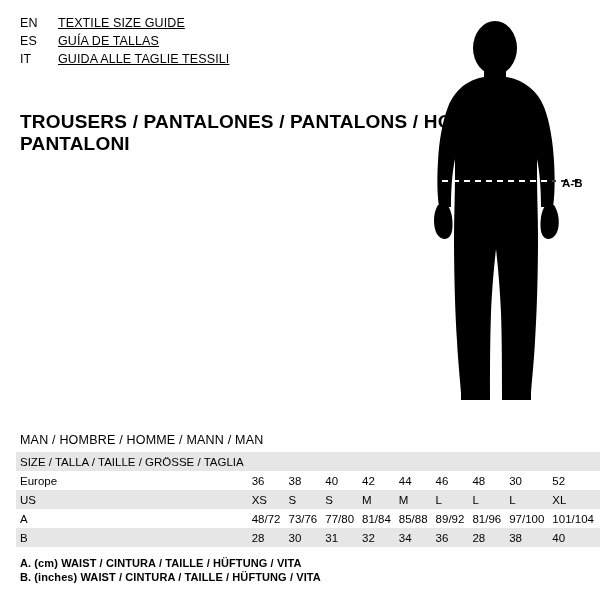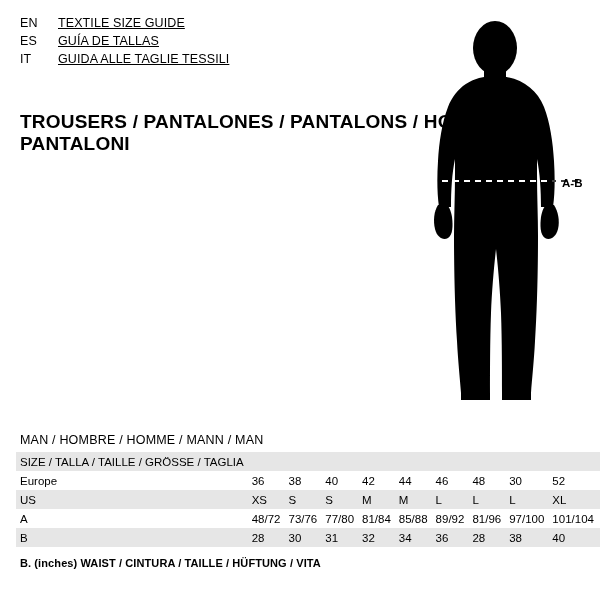--- a/index.html
+++ b/index.html
@@ -263,16 +263,17 @@
         <td class="val">28</td>
         <td class="val">38</td>
         <td class="val">40</td>
         <td class="val">42</td>
 
       </tr>
     </tbody>
   </table>
 
   <div class="footnotes">
+    <div>A. (cm) WAIST / CINTURA / TAILLE / HÜFTUNG / VITA</div>
     <div>B. (inches) WAIST / CINTURA / TAILLE / HÜFTUNG / VITA</div>
   </div>
 
 </div>
 
 </body></html>

